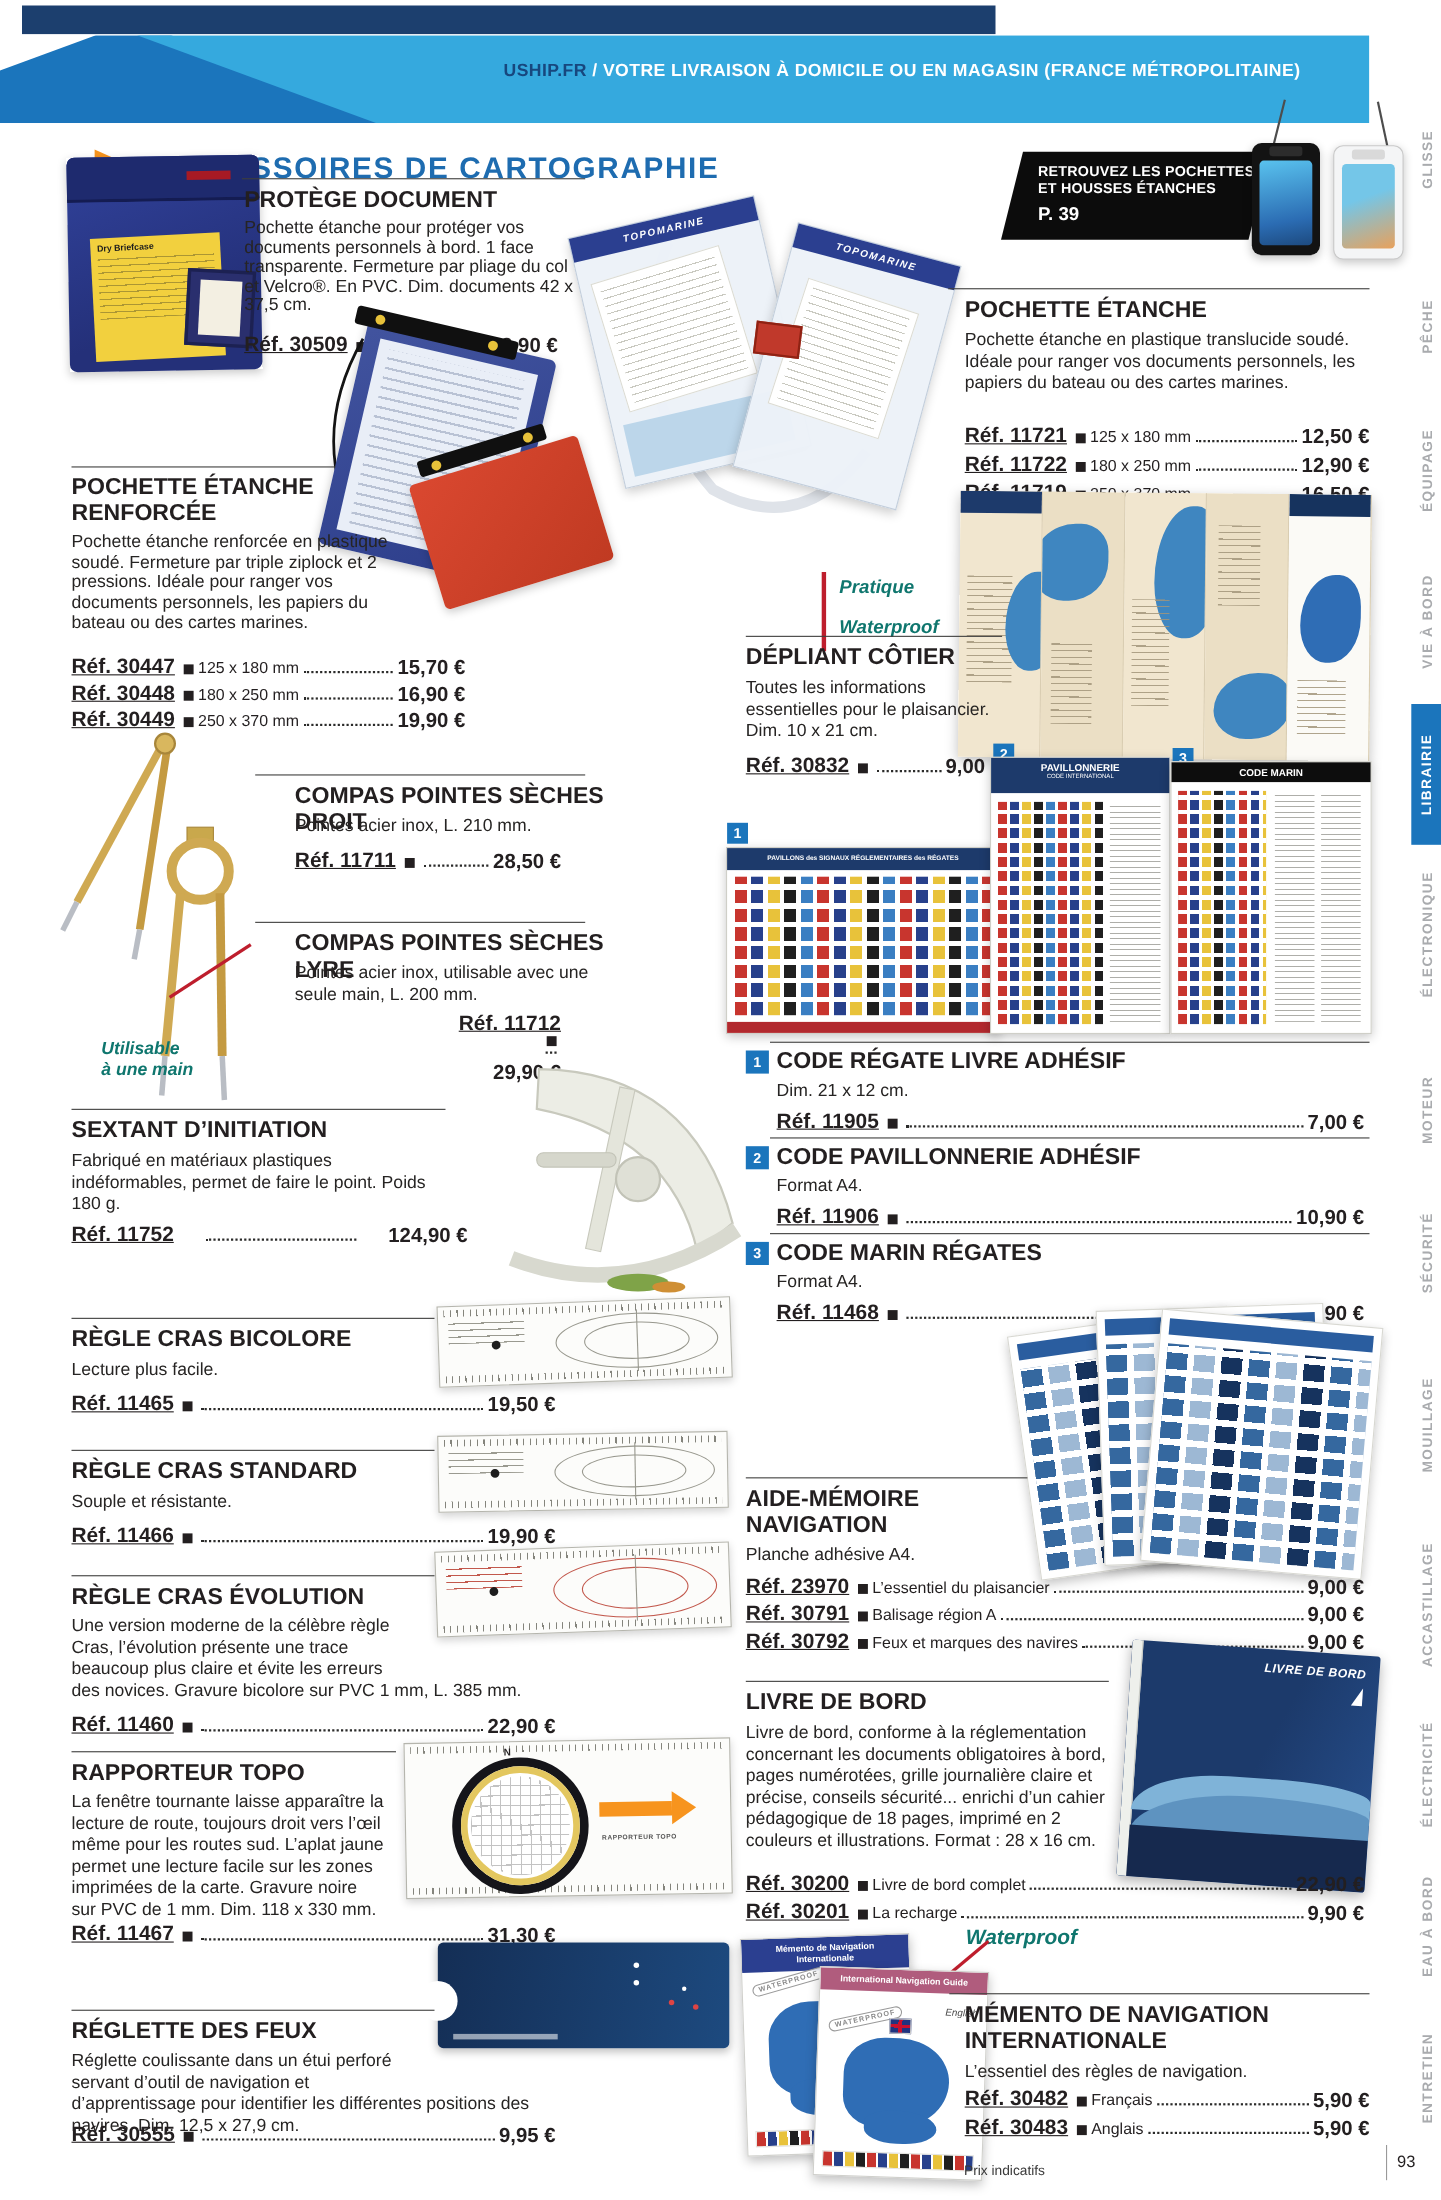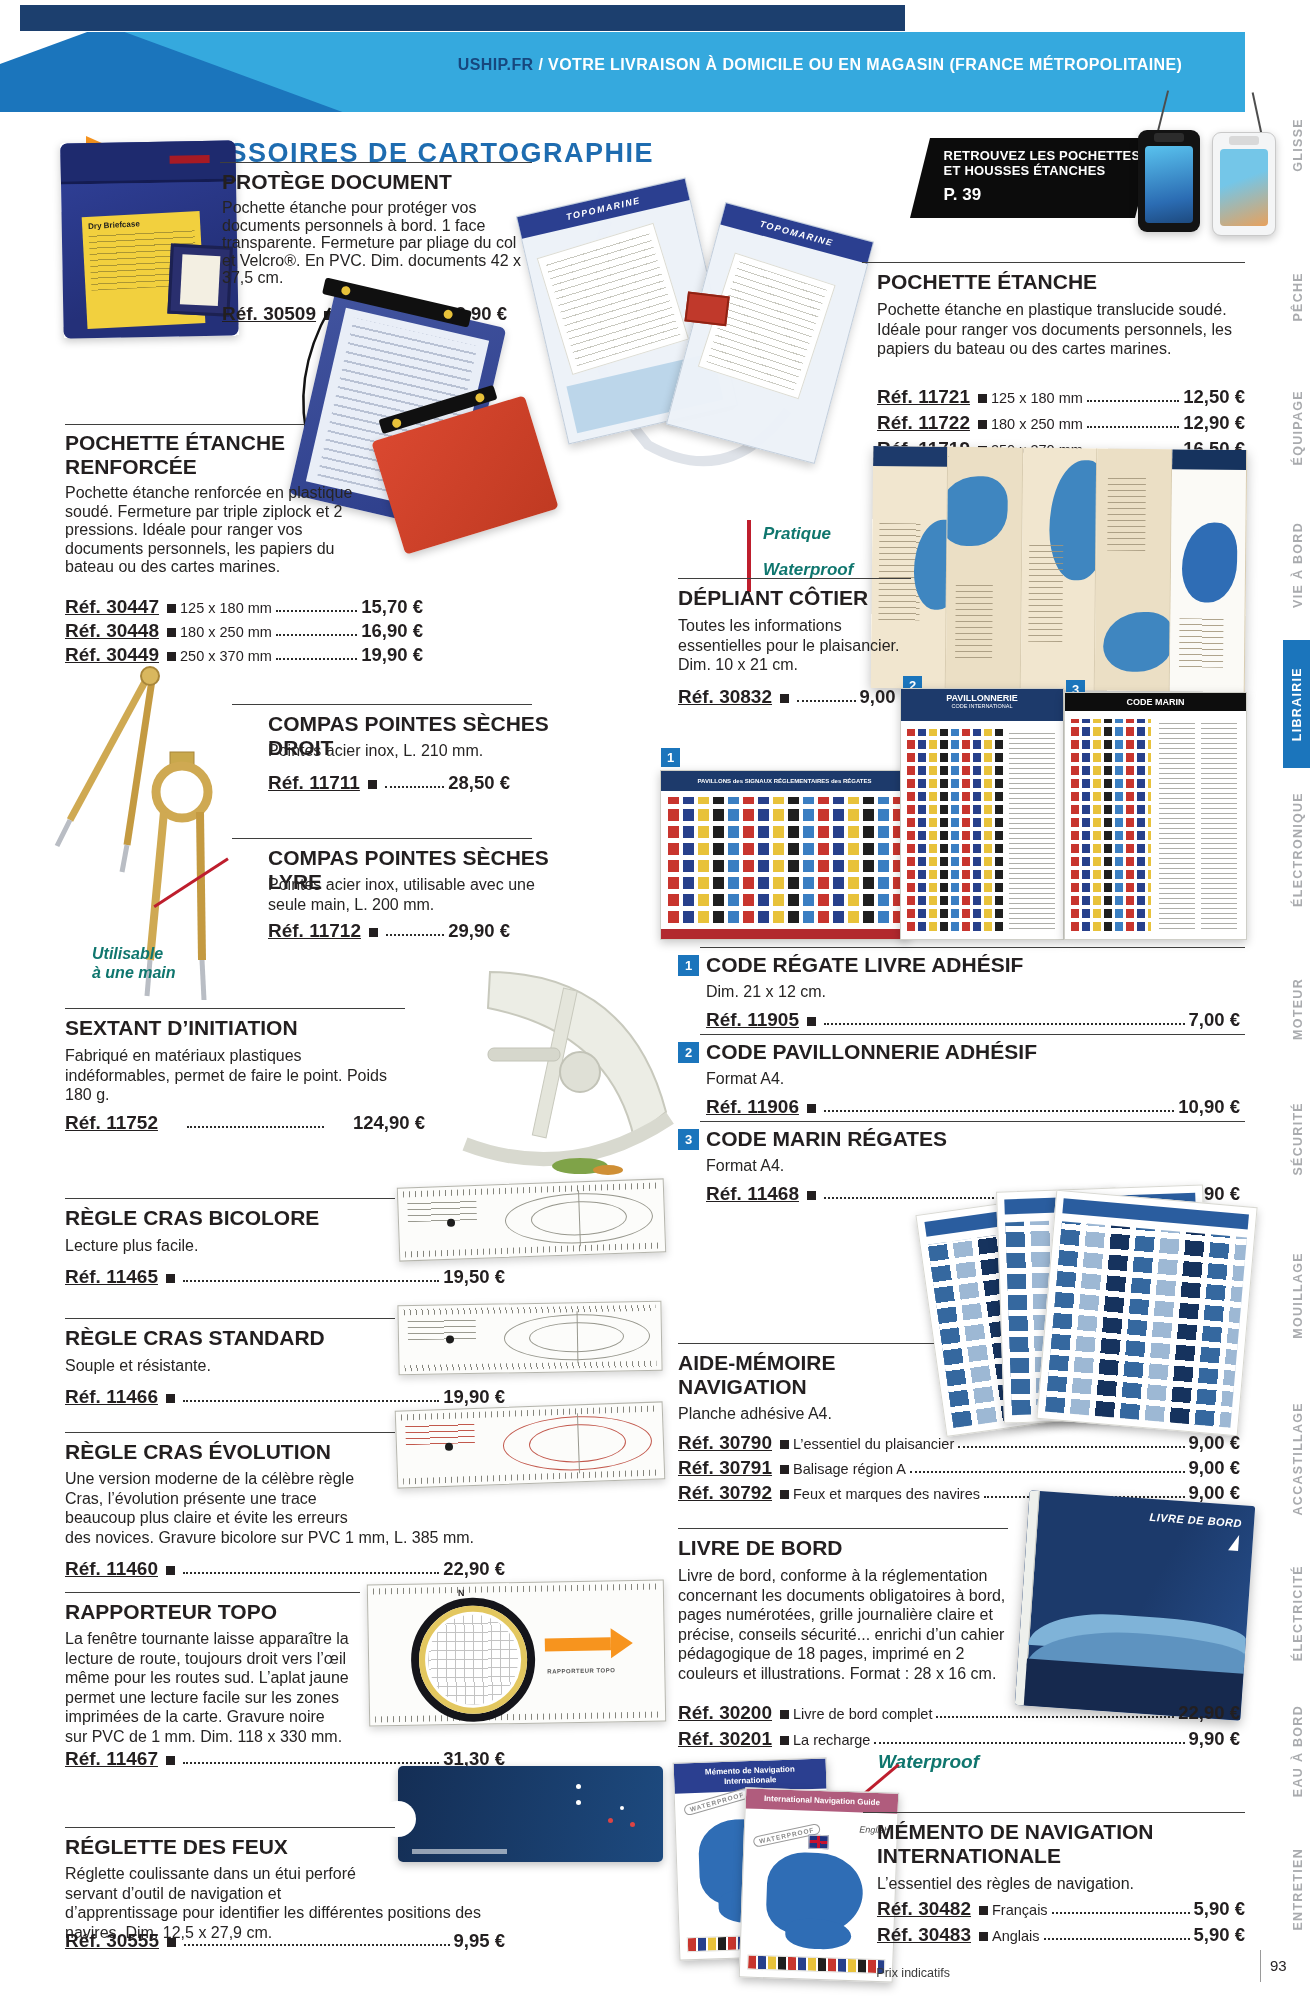--- a/index.html
+++ b/index.html
@@ -281,21 +281,21 @@
   <div class="ref-row" style="left:268px;top:772px;width:242px;">
     <span class="ref">Réf. 11711</span>
       <span class="sq"></span>
       <span class="leader"></span>
       <span class="price">28,50 €</span>
   </div>
 
   <div class="rule" style="left:232px;top:838px;width:300px;"></div>
   <div class="p-title" style="left:268px;top:846px;width:300px;">COMPAS POINTES SÈCHES LYRE</div>
   <div class="p-desc" style="left:268px;top:875px;width:280px;">Pointes acier inox, utilisable avec une seule main, L. 200 mm.</div>
-  <div class="ref-row" style="left:268px;top:920px;width:242px;">
+  <div class="ref-row" style="left:268px;top:920px;width:242px;flex-direction:column;">
     <span class="ref">Réf. 11712</span>
       <span class="sq"></span>
       <span class="leader"></span>
       <span class="price">29,90 €</span>
   </div>
   <div class="redline" style="left:155px;top:905px;width:88px;transform:rotate(-33deg);transform-origin:left bottom;"></div>
   <div class="flag-red" style="left:92px;top:944px;font-size:16px;">
     <div>Utilisable</div>
     <div>à une main</div>
   </div>
@@ -571,21 +571,21 @@
     </div>
   <div class="planche" style="left:1046px;top:1198px;width:200px;height:228px;transform:rotate(5deg);">
       <div class="hd"></div>
       <div class="bd"></div>
     </div>
 
   <div class="rule" style="left:678px;top:1343px;width:256px;"></div>
   <div class="p-title" style="left:678px;top:1351px;width:215px;">AIDE-MÉMOIRE NAVIGATION</div>
   <div class="p-desc" style="left:678px;top:1404px;width:250px;">Planche adhésive A4.</div>
   <div class="ref-row" style="left:678px;top:1432px;width:562px;">
-    <span class="ref">Réf. 30790</span>
+    <span class="ref">Réf. 23970</span>
       <span class="sq"></span>
       <span class="variant">L’essentiel du plaisancier</span>
       <span class="leader"></span>
       <span class="price">9,00 €</span>
   </div>
   <div class="ref-row" style="left:678px;top:1457px;width:562px;">
     <span class="ref">Réf. 30791</span>
       <span class="sq"></span>
       <span class="variant">Balisage région A</span>
       <span class="leader"></span>

